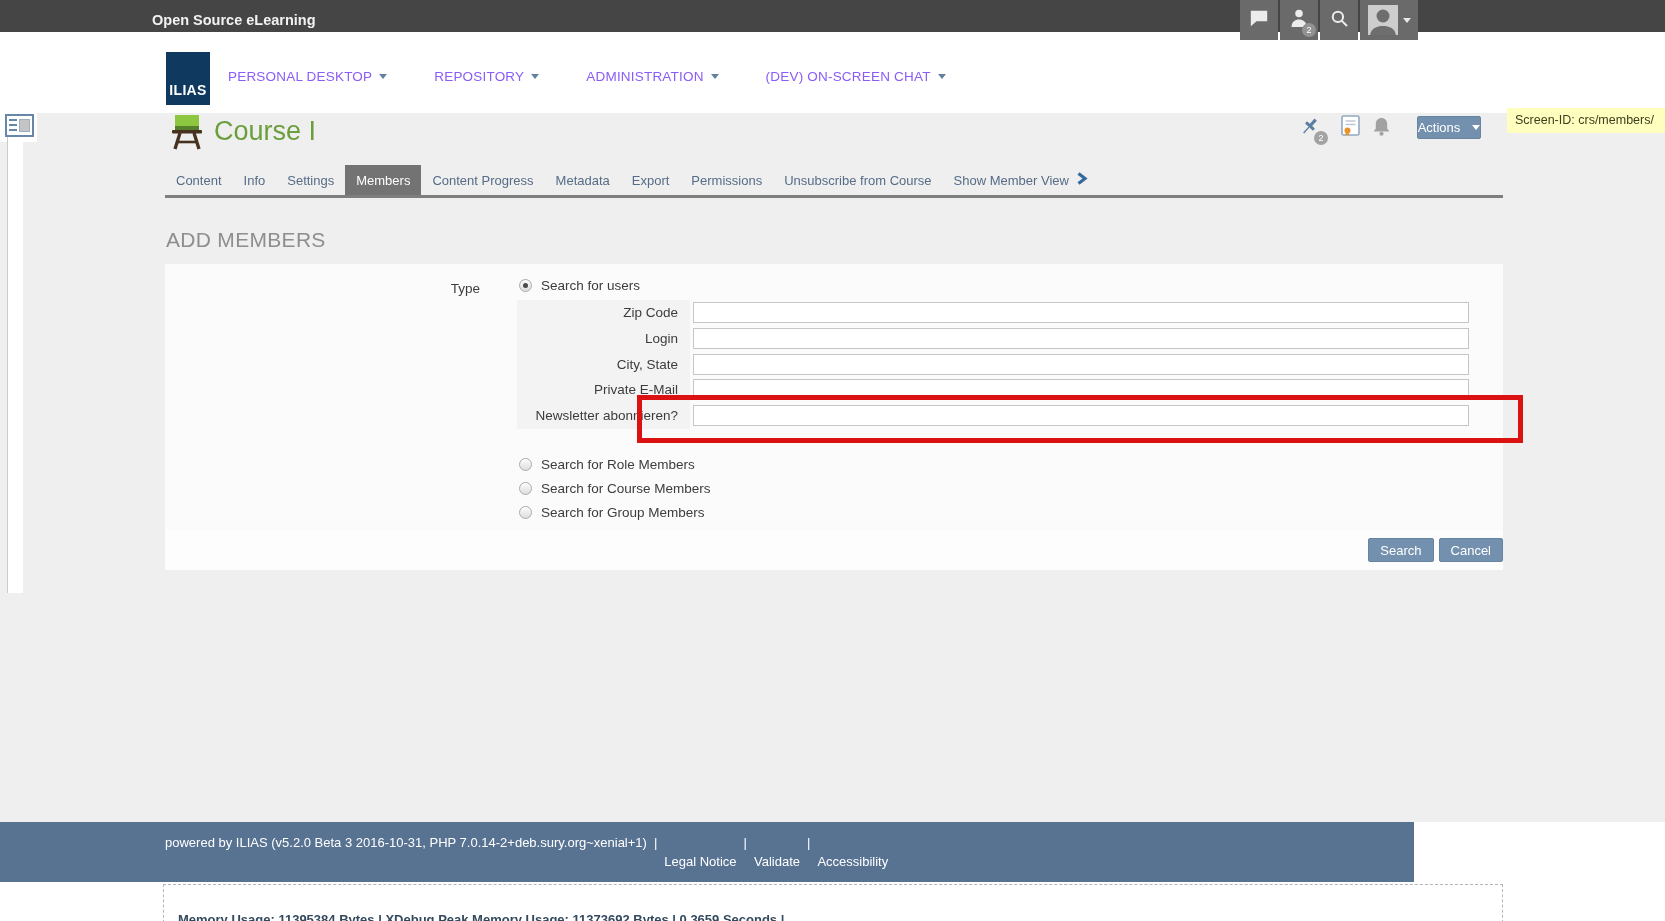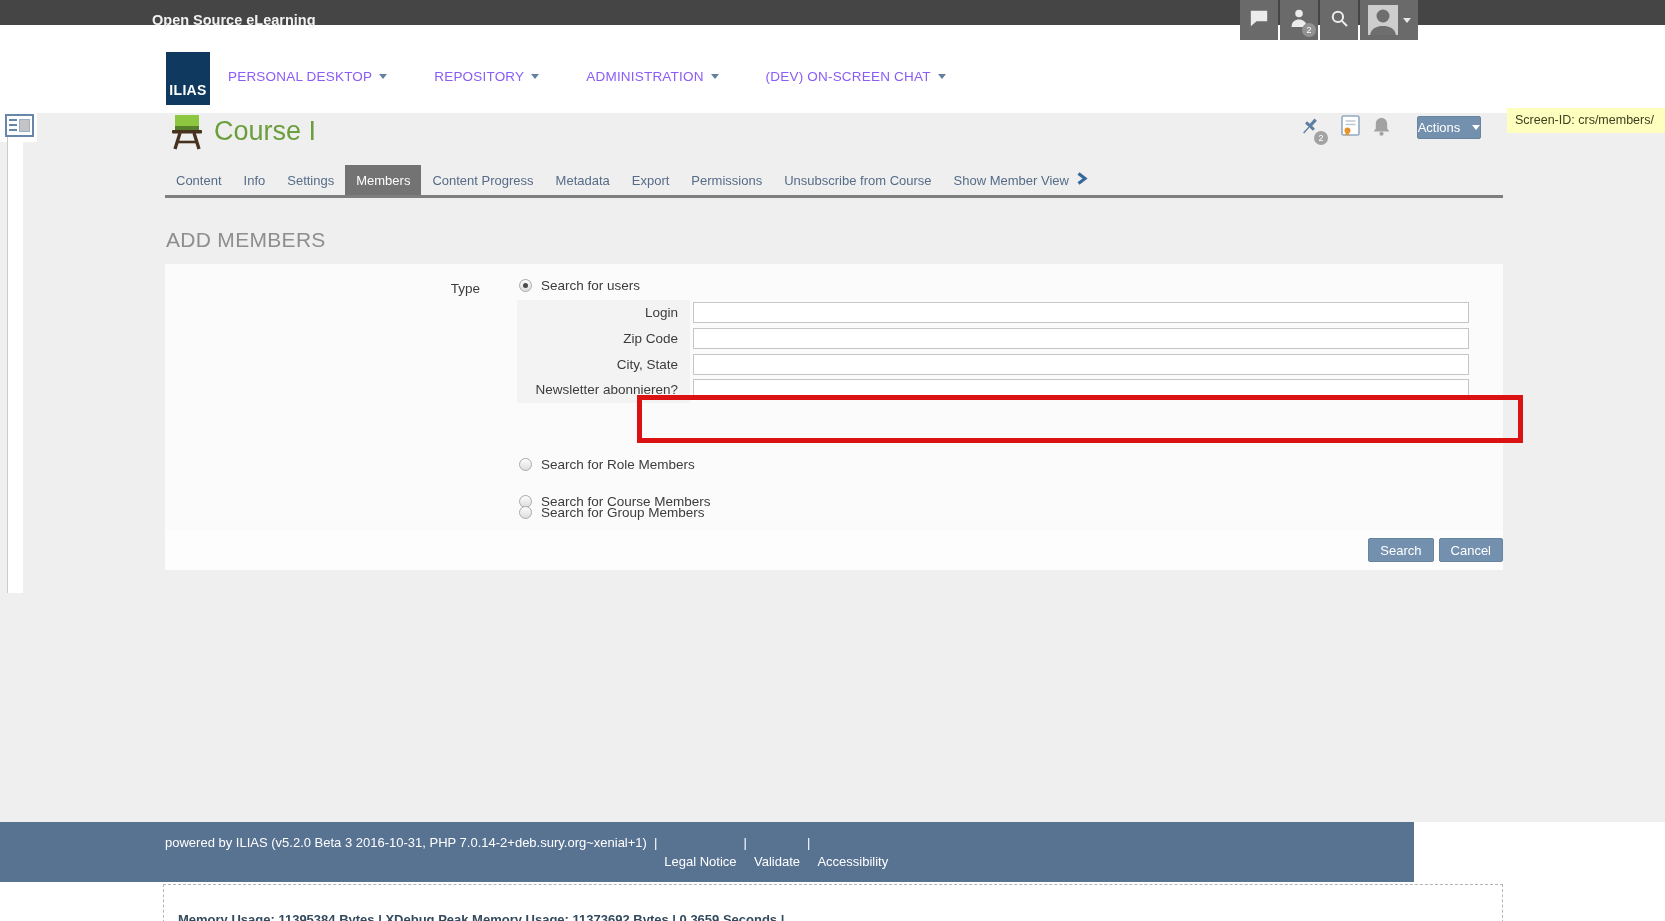--- a/index.html
+++ b/index.html
@@ -1,21 +1,21 @@
 <!DOCTYPE html>
 <html><head>
 <meta charset="utf-8">
 <style>
   * { margin:0; padding:0; box-sizing:border-box; }
   html,body { width:1665px; height:921px; overflow:hidden; }
   body { font-family:"Liberation Sans", sans-serif; background:#fff; }
   #stage { position:relative; width:1665px; height:921px; overflow:hidden; background:#fff; }
 
   
-  .topbar { position:absolute; left:0; top:0; width:1665px; height:25px; background:#454545; }
+  .topbar { position:absolute; left:0; top:0; width:1665px; height:32px; background:#454545; }
   .topbar-title { position:absolute; left:152px; top:0; height:40px; line-height:40px;
                   color:#f2f2f2; font-size:14.5px; font-weight:bold; }
   .topbar-btns { position:absolute; left:1240px; top:0; height:40px; display:flex; gap:2px; }
   .tb-btn { width:38px; height:40px; background:#6a6a6a; position:relative;
             display:flex; align-items:center; justify-content:center; cursor:pointer; }
   .tb-btn.avatar-btn { width:58px; }
   .tb-badge { position:absolute; right:2px; bottom:3px; width:14px; height:14px; border-radius:50%;
               background:#929292; color:#fff; font-size:9px; line-height:14px; text-align:center; }
   .avatar-img { width:30px; height:30px; background:#cdcdcd; overflow:hidden; }
   .caret { width:0; height:0; border:4px solid transparent; border-top:5px solid currentColor;
@@ -75,21 +75,21 @@
   .panel { position:absolute; left:165px; top:264px; width:1338px; height:266px; background:#fbfbfb; }
   .type-label { position:absolute; left:0; top:17px; width:315px; text-align:right;
                 font-size:13.5px; color:#3c3c3c; }
   .radio-row { position:absolute; display:flex; align-items:center; gap:9px; font-size:13.5px; color:#3c3c3c; }
   .radio { width:13px; height:13px; border-radius:50%; border:1px solid #aaa;
            background:linear-gradient(#fdfdfd,#ddd); position:relative; flex:0 0 auto; cursor:pointer; }
   .radio.selected::after { content:""; position:absolute; left:3px; top:3px; width:5px; height:5px;
                            border-radius:50%; background:#4a4a4a; }
   .r-users  { left:354px; top:14px; }
   .r-role   { left:354px; top:193px; }
-  .r-course { left:354px; top:230px; }
+  .r-course { left:354px; top:217px; }
   .r-group  { left:354px; top:241px; }
 
   .fgrid { position:absolute; left:352px; top:36px; width:955px; }
   .frow { display:flex; height:25.8px; }
   .frow .flabel { width:173px; background:#f3f3f3; font-size:13.5px; color:#3c3c3c;
                   text-align:right; padding-right:12px; line-height:25.8px; }
   .frow input { margin-left:3px; margin-top:2px; width:776px; height:21px;
                 border:1px solid #c6c6c6; background:#fff; font-size:13px; padding:0 5px;
                 font-family:"Liberation Sans",sans-serif; }
 
@@ -260,29 +260,33 @@
   <div class="panel">
     <div class="type-label">Type</div>
 
     <div class="radio-row r-users">
       <span class="radio selected"></span>
       <span>Search for users</span>
     </div>
 
     <div class="fgrid">
       <div class="frow">
+        <div class="flabel">Zip Code</div>
+        <input value="" style="">
+      </div>
+      <div class="frow">
         <div class="flabel">Login</div>
         <input value="" style="">
       </div>
       <div class="frow">
-        <div class="flabel">Zip Code</div>
-        <input value="" style="">
-      </div>
-      <div class="frow">
         <div class="flabel">City, State</div>
+        <input value="" style="">
+      </div>
+      <div class="frow">
+        <div class="flabel">Private E-Mail</div>
         <input value="" style="">
       </div>
       <div class="frow">
         <div class="flabel">Newsletter abonnieren?</div>
         <input value="" style="">
       </div>
     </div>
 
     <div class="radio-row r-role">
       <span class="radio"></span>

